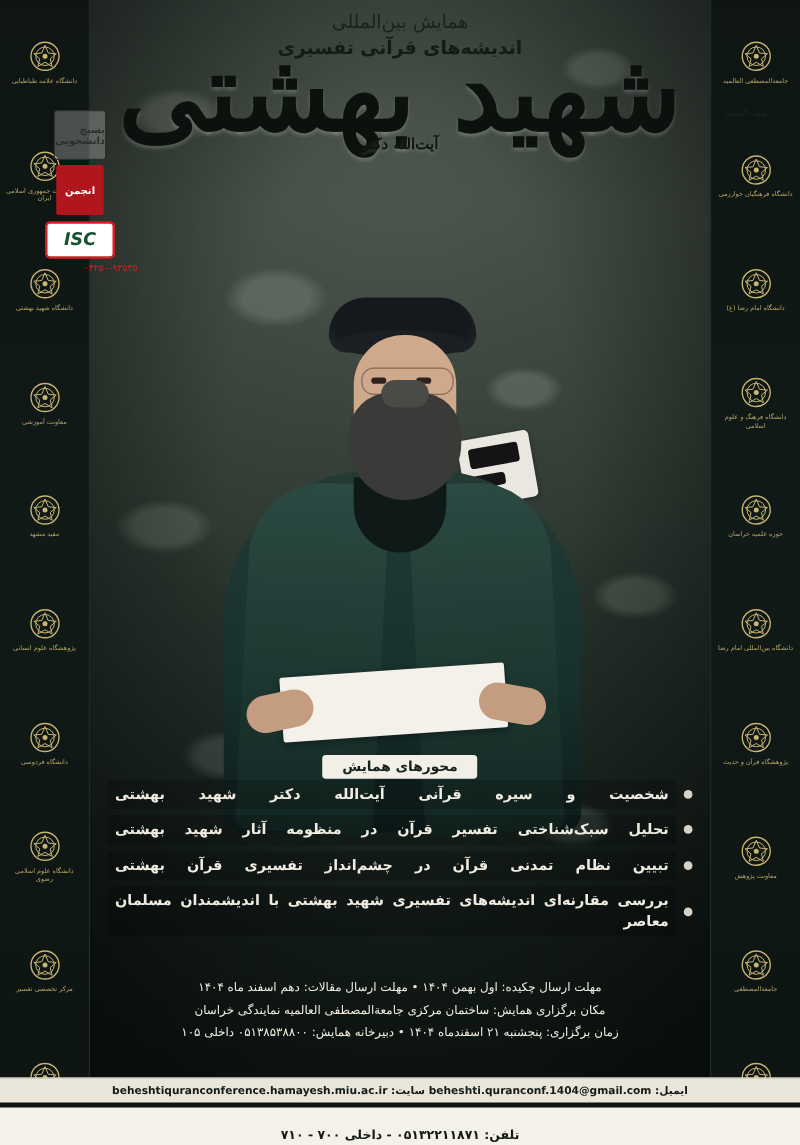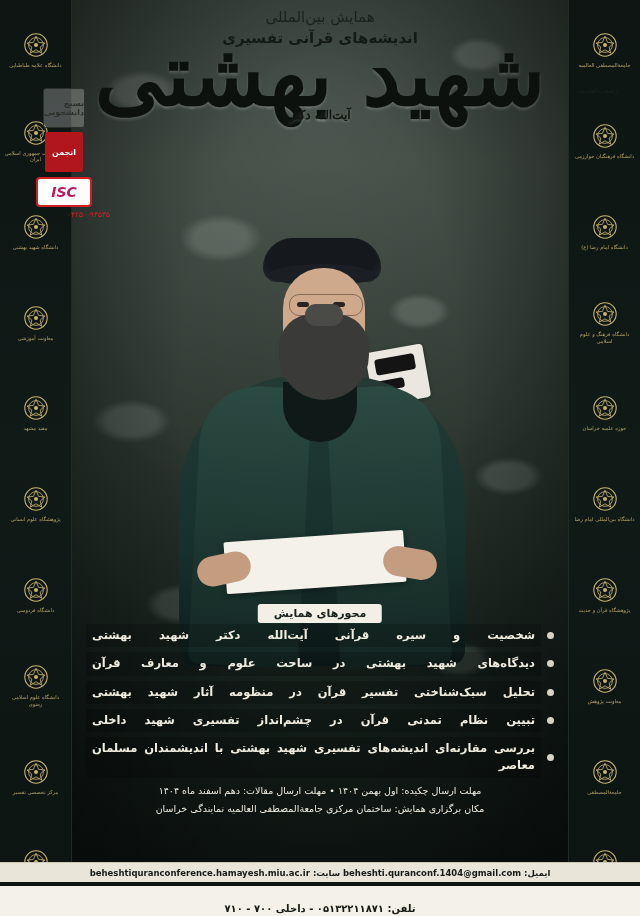--- a/index.html
+++ b/index.html
@@ -145,21 +145,21 @@
     font-size:8px;font-weight:bold;
     border-radius:2px;
   }
   .isc{
     margin:0 auto;
     width:52px;height:26px;
     background:#fff;
     border:2px solid #d21f24;
     border-radius:4px;
     display:flex;align-items:center;justify-content:center;
-    color:#be185d;font-weight:bold;font-size:14px;font-style:italic;
+    color:#14532d;font-weight:bold;font-size:14px;font-style:italic;
   }
   .isc-code{
     margin-top:3px;font-size:7.5px;color:#d21f24;font-weight:normal;direction:ltr;
   }
 
   
   .portrait{
     position:absolute;left:50%;transform:translateX(-50%);
     top:236px;width:330px;height:430px;z-index:3;
   }
@@ -344,39 +344,36 @@
   </div>
 
   <div class="topics-title">محورهای همایش</div>
   <div class="topics">
     <div class="topic">
       <span class="dot"></span>
       <span class="txt">شخصیت و سیره قرآنی آیت‌الله دکتر شهید بهشتی</span>
     </div>
     <div class="topic">
       <span class="dot"></span>
-      <span class="txt">دیدگاه‌های شهید بهشتی در ساحت علوم و معارف قرآن</span>
-    </div>
-    <div class="topic">
-      <span class="dot"></span>
       <span class="txt">تحلیل سبک‌شناختی تفسیر قرآن در منظومه آثار شهید بهشتی</span>
     </div>
     <div class="topic">
       <span class="dot"></span>
-      <span class="txt">تبیین نظام تمدنی قرآن در چشم‌انداز تفسیری شهید داخلی</span>
+      <span class="txt">تبیین نظام تمدنی قرآن در چشم‌انداز تفسیری قرآن بهشتی</span>
     </div>
     <div class="topic two">
       <span class="dot"></span>
       <span class="txt">بررسی مقارنه‌ای اندیشه‌های تفسیری شهید بهشتی با اندیشمندان مسلمان معاصر</span>
     </div>
   </div>
 
   <div class="info">
     <div class="row">مهلت ارسال چکیده: اول بهمن ۱۴۰۴  •  مهلت ارسال مقالات: دهم اسفند ماه ۱۴۰۴</div>
     <div class="row">مکان برگزاری همایش: ساختمان مرکزی جامعةالمصطفی العالمیه نمایندگی خراسان</div>
+    <div class="row">زمان برگزاری: پنجشنبه ۲۱ اسفندماه ۱۴۰۴  •  دبیرخانه همایش: ۰۵۱۳۸۵۳۸۸۰۰ داخلی ۱۰۵</div>
   </div>
 
   <div class="band-email">ایمیل: beheshti.quranconf.1404@gmail.com   سایت: beheshtiquranconference.hamayesh.miu.ac.ir</div>
   <div class="band-sep"></div>
   <div class="band-tel">تلفن: ۰۵۱۳۲۲۱۱۸۷۱ - داخلی ۷۰۰ - ۷۱۰</div>
 
   <div class="rail left" id="rail-left">
       <div class="rail-item">
         <span class="rail-mark">
           <svg width="26" height="26" viewBox="0 0 26 26">

